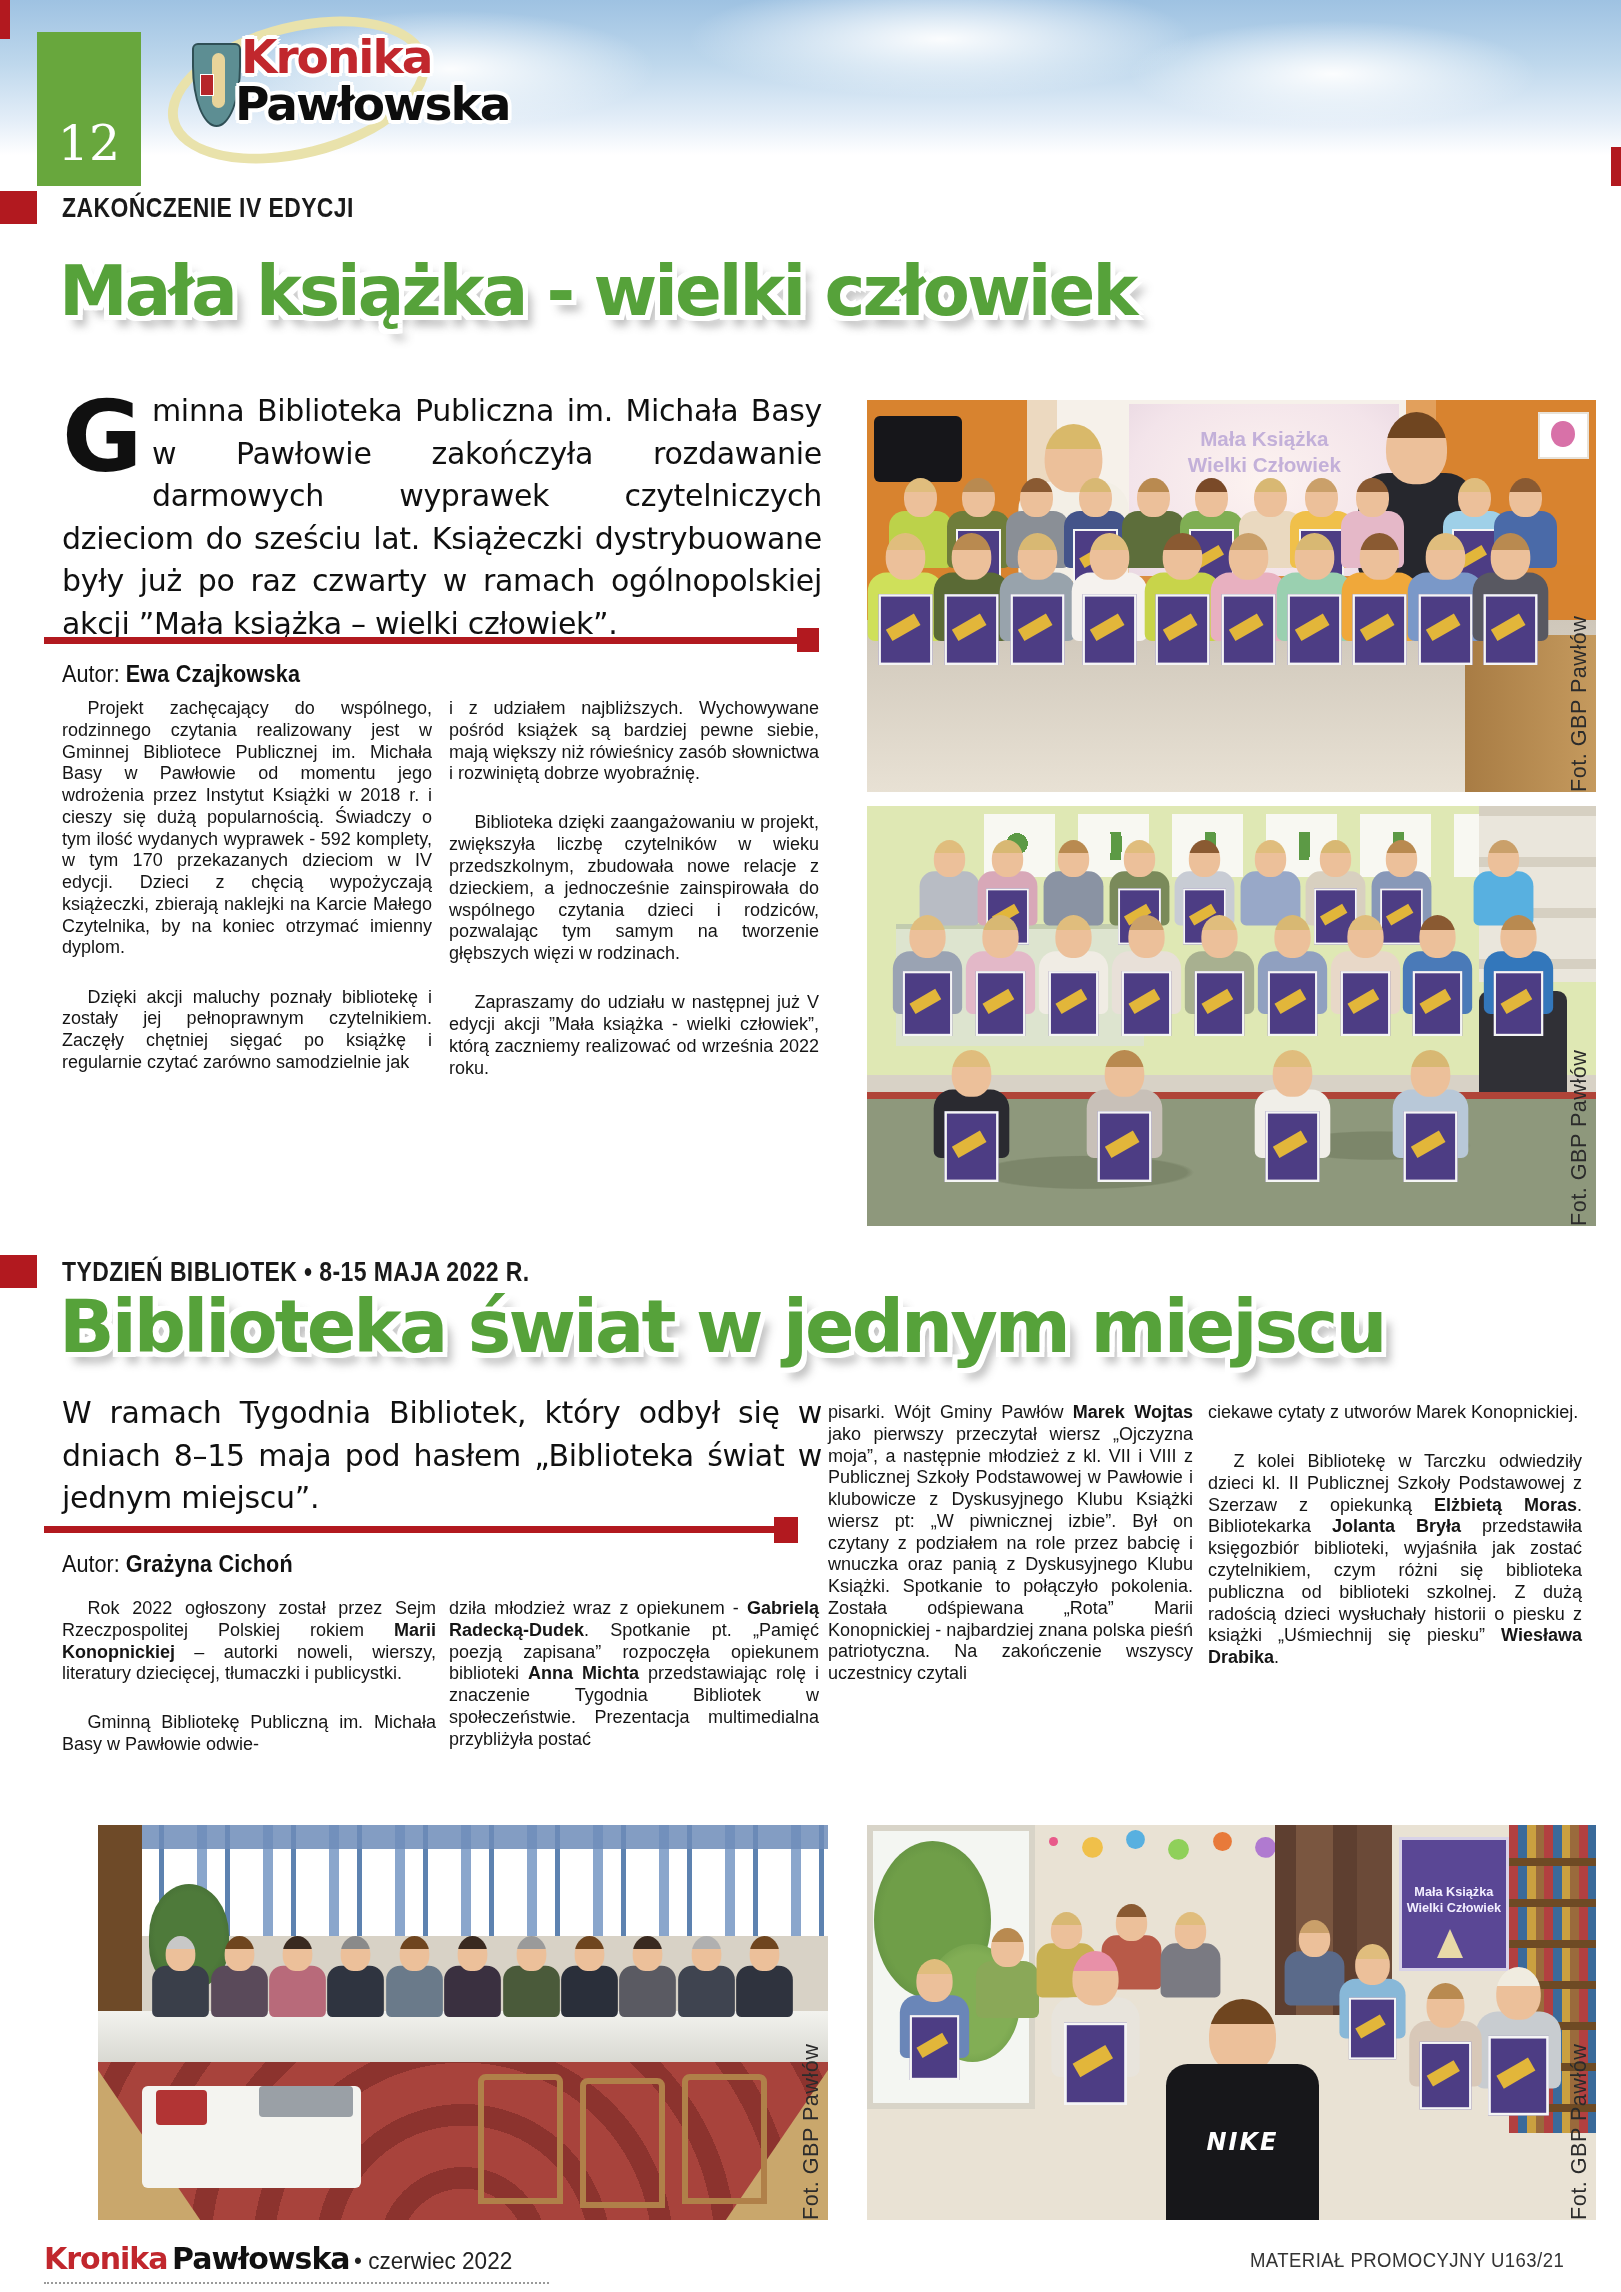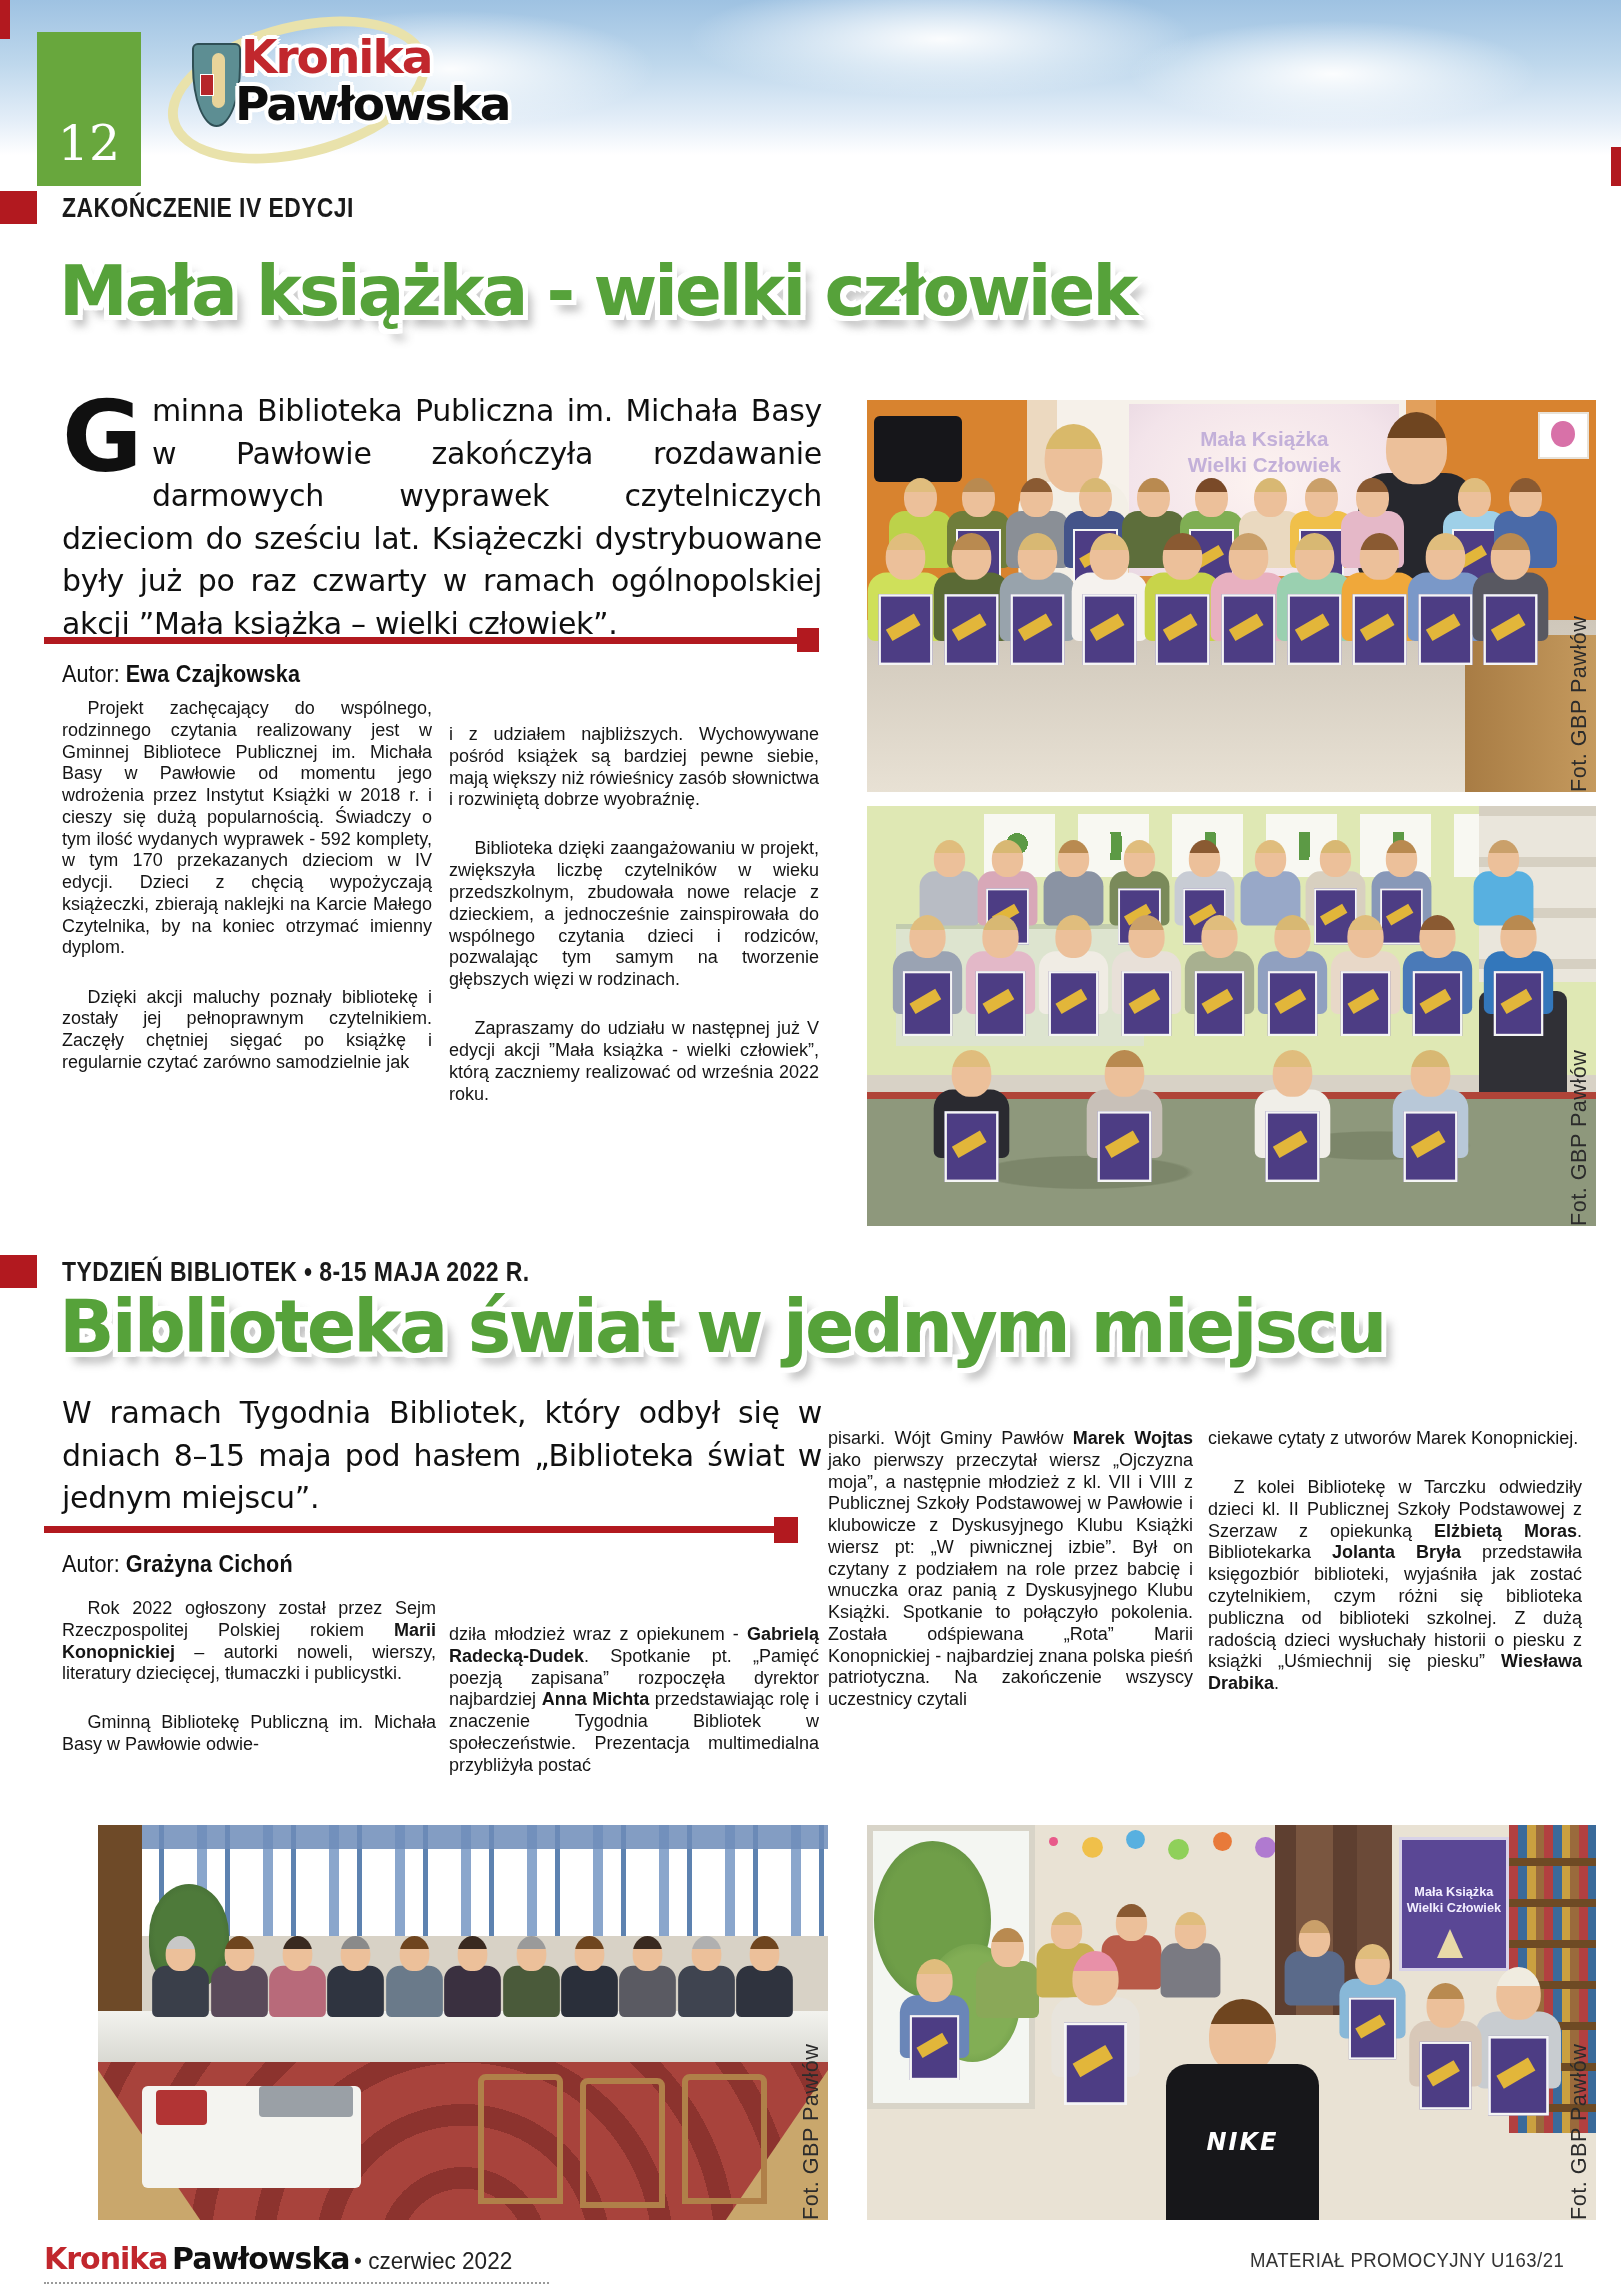--- a/index.html
+++ b/index.html
@@ -44,21 +44,21 @@
         font-size:30px;line-height:1.42;letter-spacing:-0.3px;text-align:justify;color:#101010;}
   .dropcap{float:left;font-size:98px;line-height:78px;font-weight:bold;padding:7.8px 9.8px 0 0;}
   .rule{position:absolute;height:6.9px;background:#b2191f;}
   .rule-sq{position:absolute;background:#b2191f;}
   .autor{position:absolute;left:62px;font-size:23.5px;color:#111;transform:scaleX(.92);transform-origin:left center;white-space:nowrap;}
   .autor b{letter-spacing:0.2px;}
 
   
   .bodycol{position:absolute;font-size:18px;line-height:1.21;text-align:justify;color:#151515;}
   .bodycol p{margin:0 0 27.4px 0;text-indent:25.5px;}
-  .bodycol p.ni{text-indent:0;margin-top:26px;}
+  .bodycol p.ni{text-indent:0;}
 
   
   .ph{position:absolute;overflow:hidden;background:#d8d2c6;margin-left:36px;}
   .vcap{position:absolute;width:29px;font-size:21.6px;color:#2b2b2b;writing-mode:vertical-rl;
         transform:rotate(180deg);white-space:nowrap;letter-spacing:0.5px;}
 
   .fig{position:absolute;width:63px;height:118px;transform-origin:top center;}
   .fig::before{content:'';position:absolute;left:50%;margin-left:-16.7px;top:0;width:33px;height:39px;
       border-radius:50% 50% 44% 44%;background:linear-gradient(180deg,var(--hr) 0 36%,#ecc09a 36%);z-index:1;}
   .fig::after{content:'';position:absolute;left:0;right:0;top:33px;height:57px;background:var(--sh);
@@ -349,21 +349,21 @@
   <div class="rule-sq" style="left:774px;top:1517px;width:23.5px;height:25.5px;"></div>
   <div class="autor" style="top:1551px;">
     <span>Autor:</span>&nbsp;<b>Grażyna Cichoń</b>
   </div>
 
   <div class="bodycol" style="left:62px;top:1598px;width:374px;">
     <p><span>Rok 2022 ogłoszony został przez Sejm Rzeczpospolitej Polskiej rokiem </span><span style="font-weight: bold;">Marii Konopnickiej</span><span> – autorki noweli, wierszy, literatury dziecięcej, tłumaczki i publicystki.</span></p>
     <p><span>Gminną Bibliotekę Publiczną im. Michała Basy w Pawłowie odwie-</span></p>
   </div>
   <div class="bodycol" style="left:449px;top:1598px;width:370px;">
-    <p class="ni"><span>dziła młodzież wraz z opiekunem - </span><span style="font-weight: bold;">Gabrielą Radecką-Dudek</span><span>. Spotkanie pt. „Pamięć poezją zapisana” rozpoczęła dyrektor najbardziej </span><span style="font-weight: bold;">Anna Michta</span><span> przedstawiając rolę i znaczenie Tygodnia Bibliotek w społeczeństwie. Prezentacja multimedialna przybliżyła postać</span></p>
+    <p class="ni"><span>dziła młodzież wraz z opiekunem - </span><span style="font-weight: bold;">Gabrielą Radecką-Dudek</span><span>. Spotkanie pt. „Pamięć poezją zapisana” rozpoczęła opiekunem biblioteki </span><span style="font-weight: bold;">Anna Michta</span><span> przedstawiając rolę i znaczenie Tygodnia Bibliotek w społeczeństwie. Prezentacja multimedialna przybliżyła postać</span></p>
   </div>
   <div class="bodycol" style="left:828px;top:1402px;width:365px;">
     <p class="ni"><span>pisarki. Wójt Gminy Pawłów </span><span style="font-weight: bold;">Marek Wojtas</span><span>  jako pierwszy przeczytał wiersz „Ojczyzna moja”, a następnie młodzież z kl. VII i VIII z Publicznej Szkoły Podstawowej w Pawłowie i klubowicze z Dyskusyjnego Klubu Książki wiersz pt: „W piwnicznej izbie”. Był on czytany z podziałem na role przez babcię i wnuczka oraz panią z Dyskusyjnego Klubu Książki. Spotkanie to połączyło pokolenia. Została odśpiewana „Rota” Marii Konopnickiej - najbardziej znana polska pieśń patriotyczna. Na zakończenie wszyscy uczestnicy czytali</span></p>
   </div>
   <div class="bodycol" style="left:1208px;top:1402px;width:374px;">
     <p class="ni"><span>ciekawe cytaty z utworów Marek Konopnickiej.</span></p>
     <p><span>Z kolei Bibliotekę w Tarczku odwiedziły dzieci kl. II Publicznej Szkoły Podstawowej z Szerzaw z opiekunką </span><span style="font-weight: bold;">Elżbietą Moras</span><span>. Bibliotekarka </span><span style="font-weight: bold;">Jolanta  Bryła</span><span> przedstawiła księgozbiór biblioteki, wyjaśniła jak zostać czytelnikiem, czym różni się biblioteka publiczna od biblioteki szkolnej.  Z dużą radością dzieci wysłuchały historii o piesku z książki „Uśmiechnij się piesku” </span><span style="font-weight: bold;">Wiesława Drabika</span><span>.</span></p>
   </div>
 
   <div class="ph" id="ph3" style="left:62px;top:1825px;width:730px;height:395px;">

